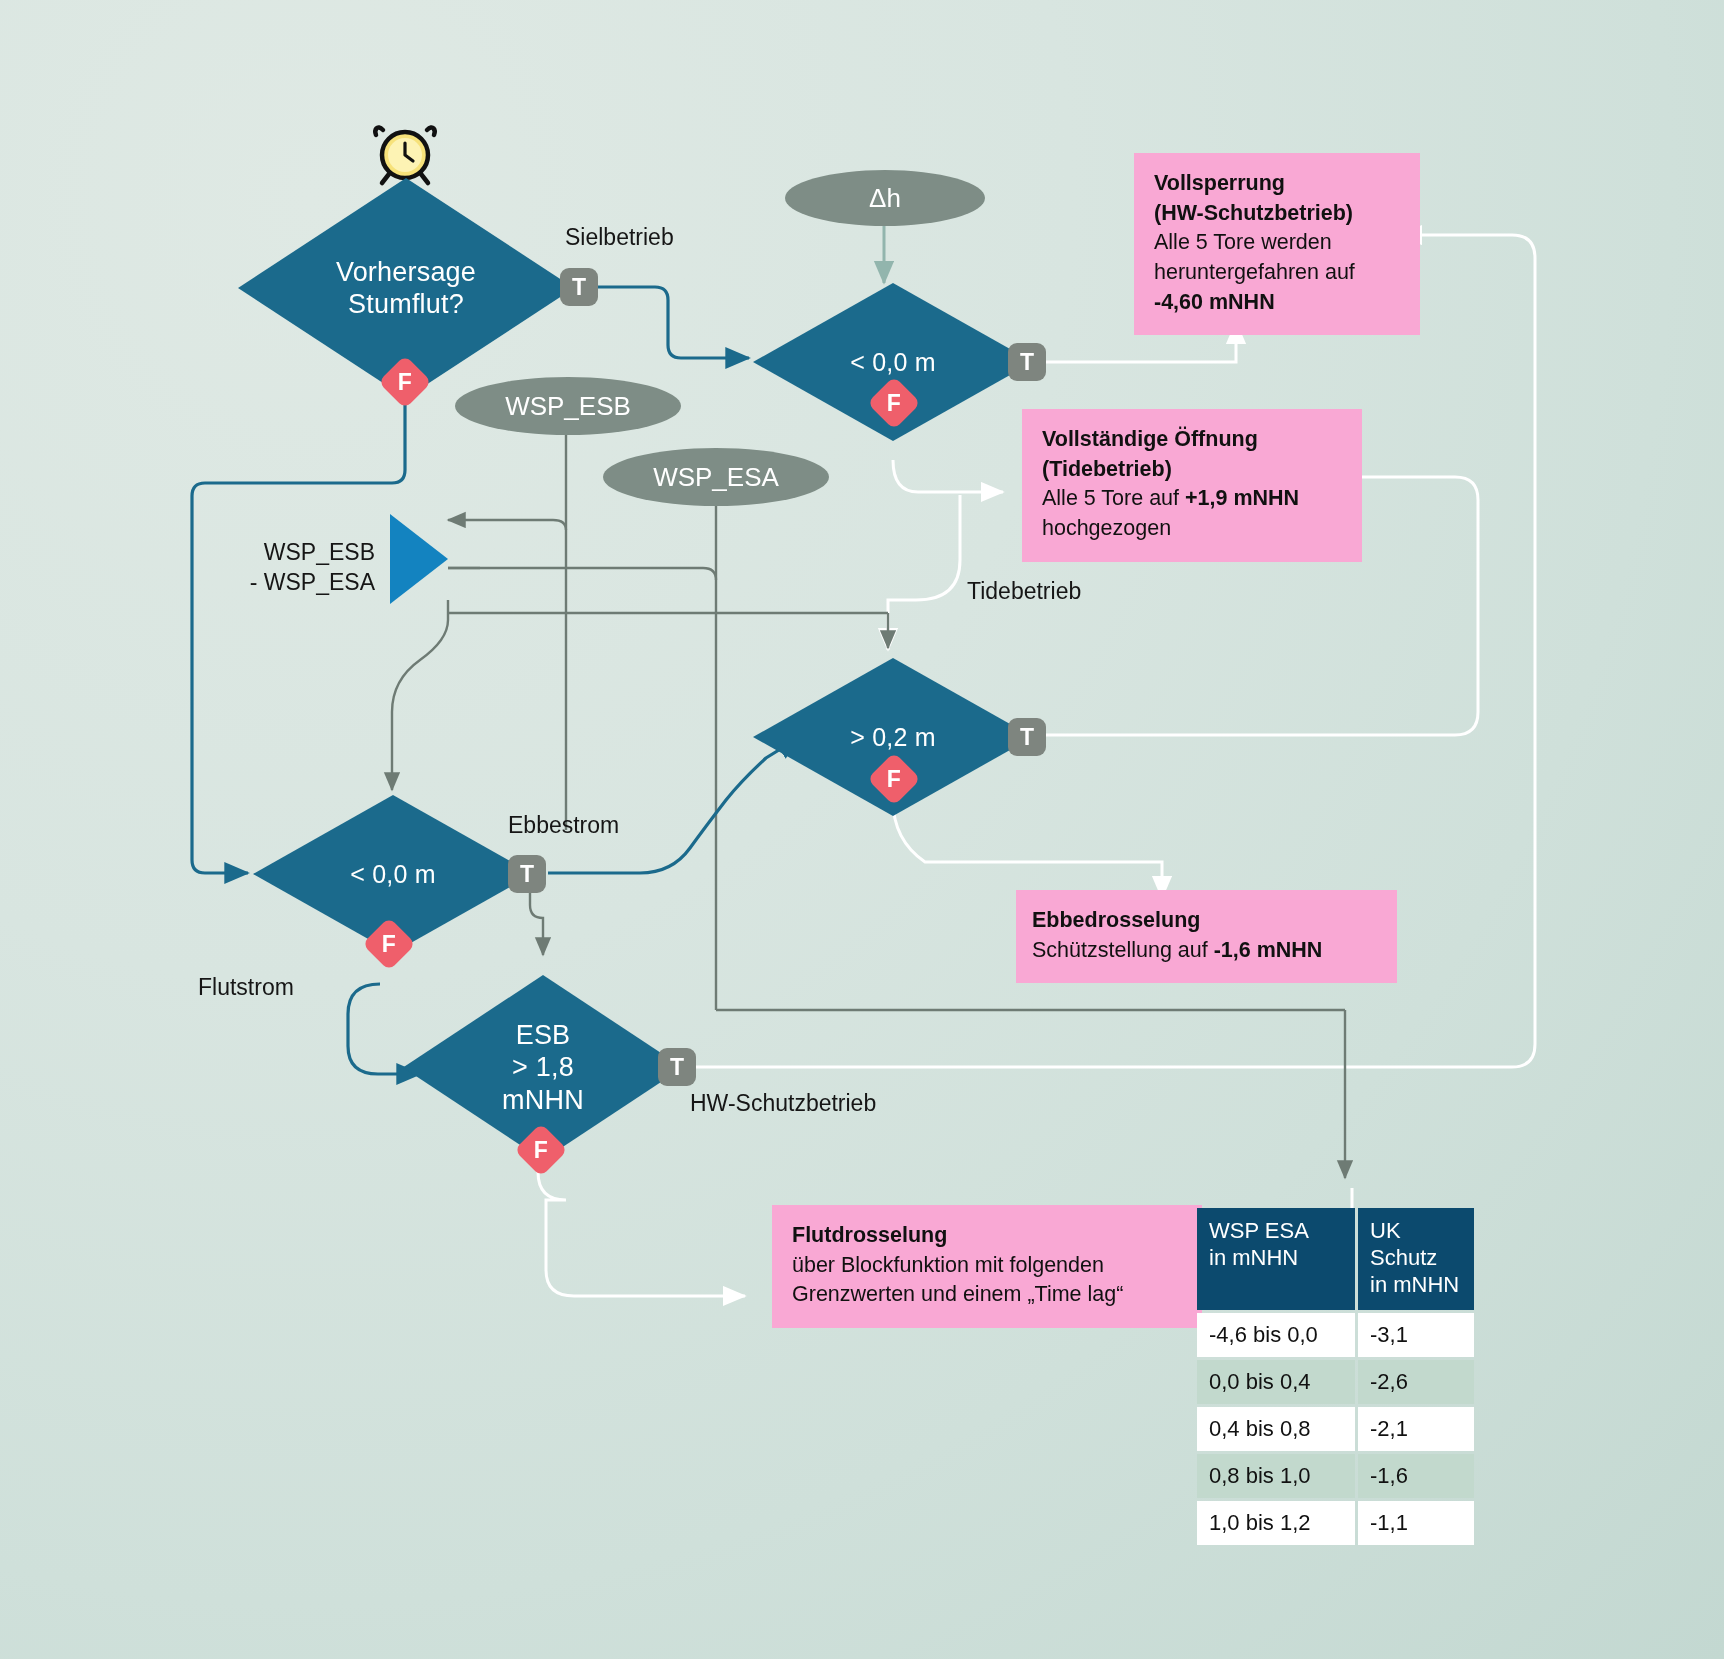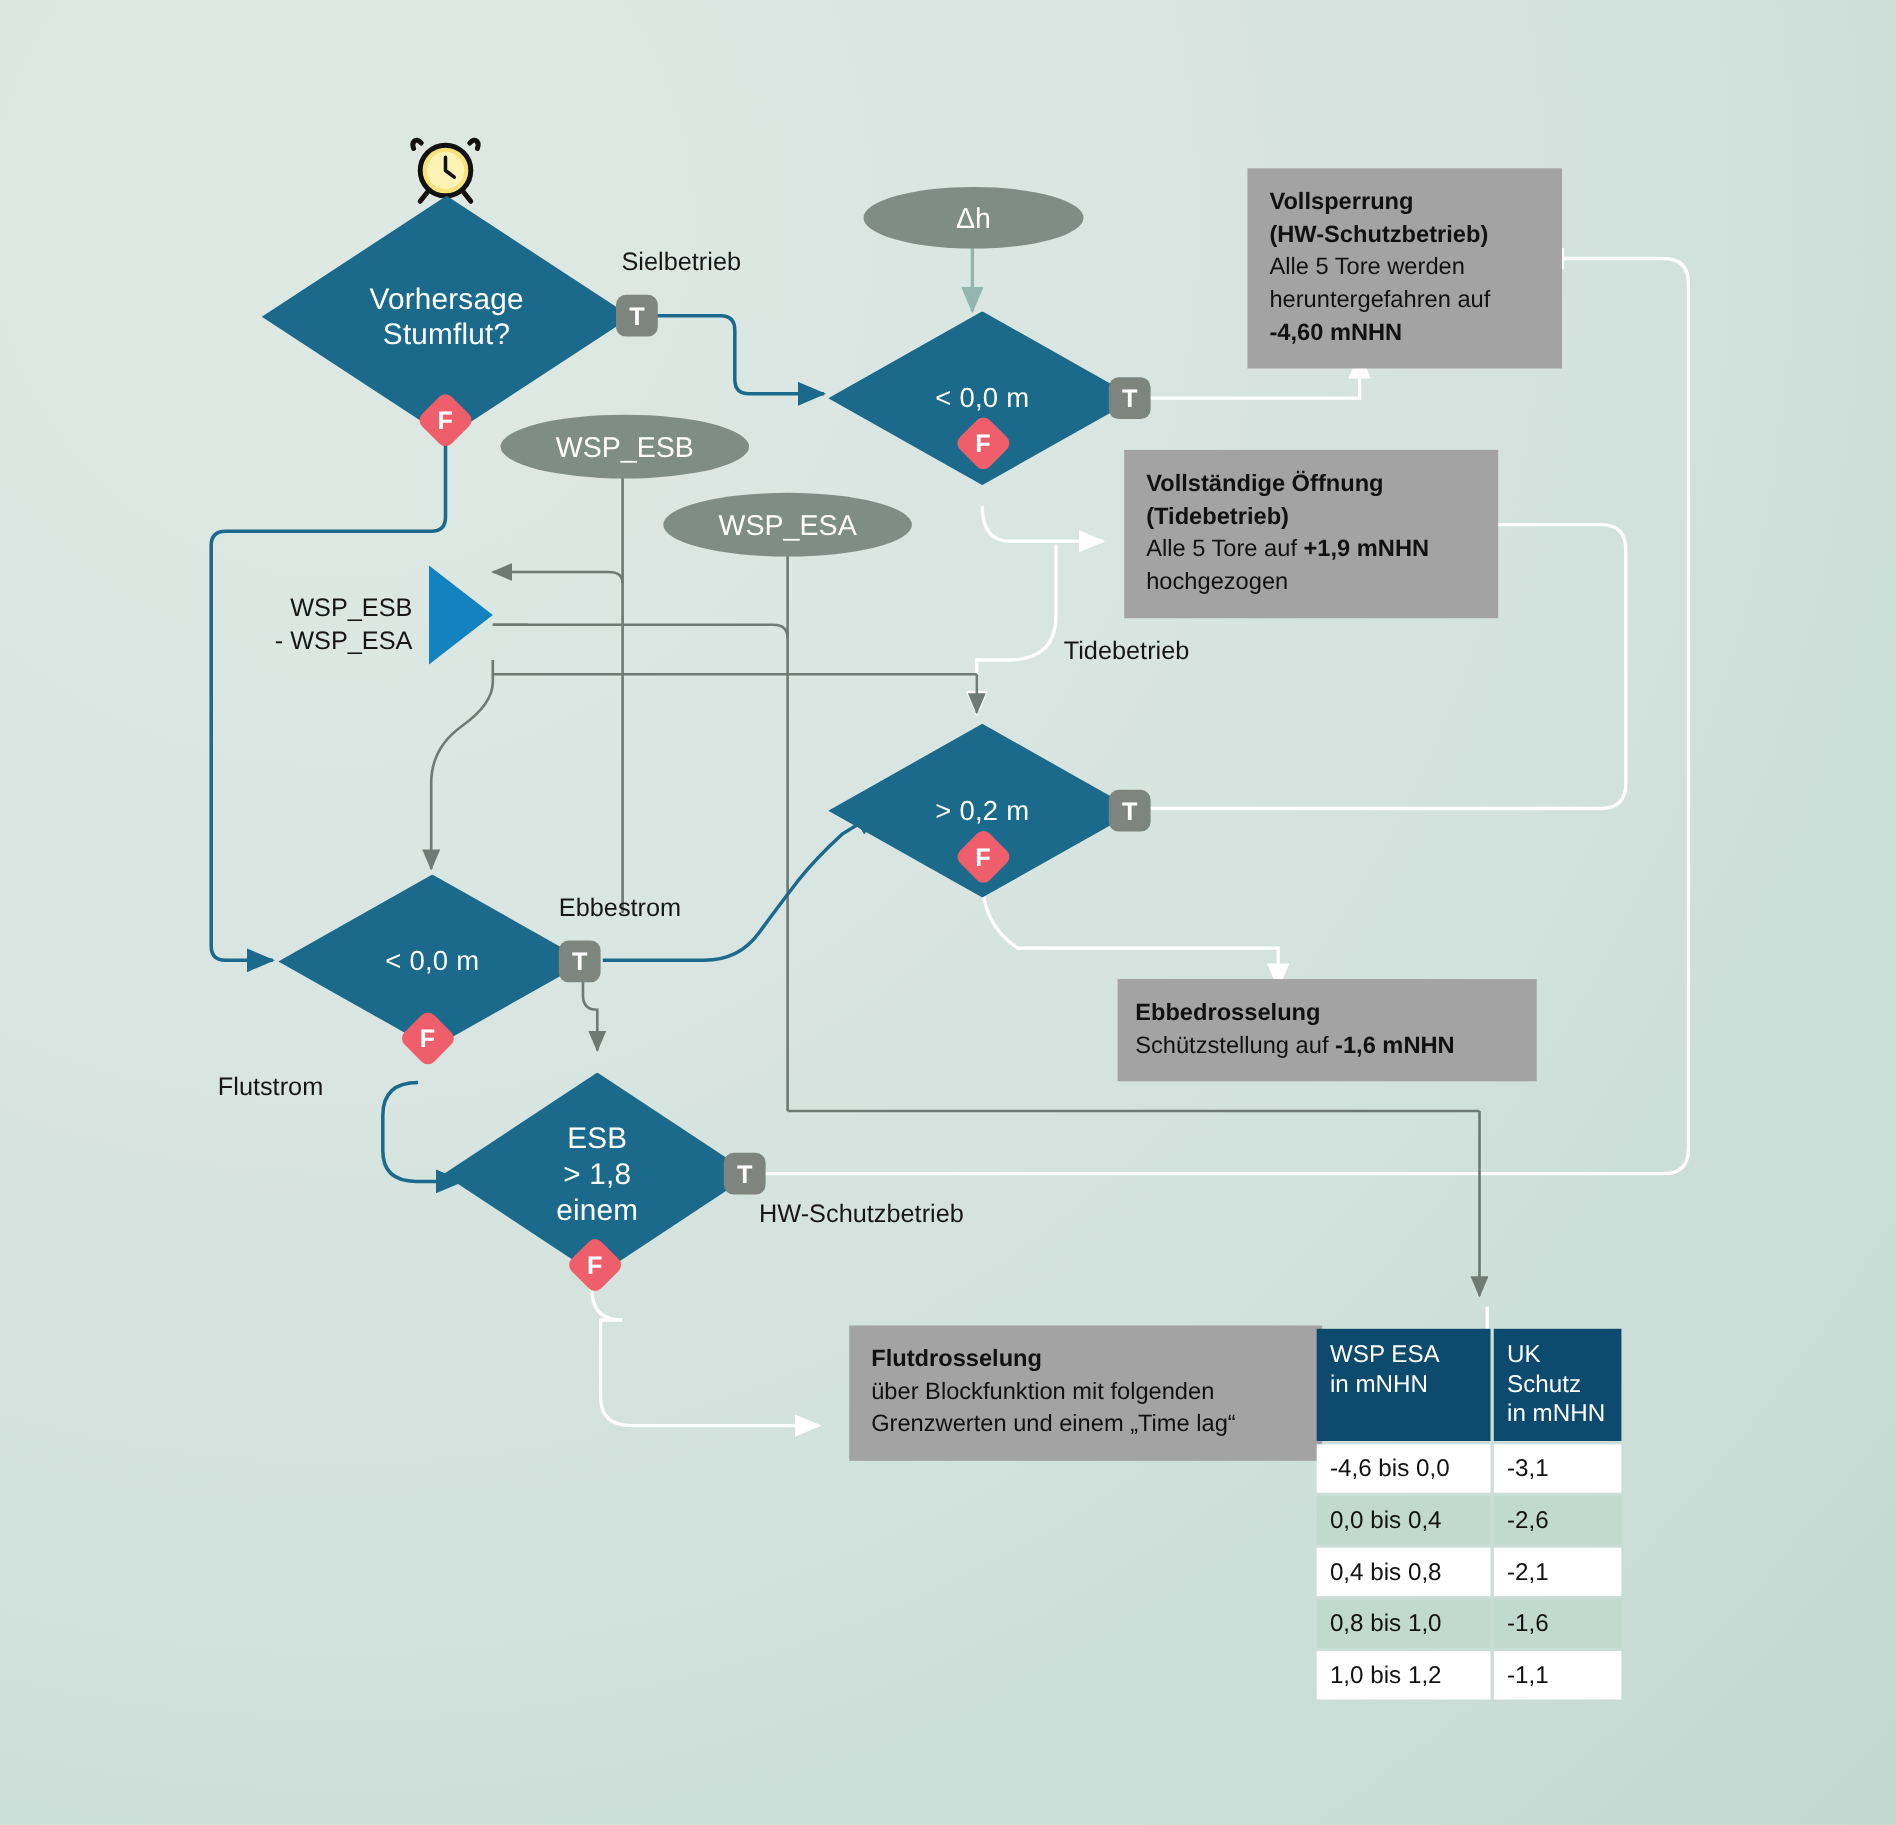--- a/index.html
+++ b/index.html
@@ -36,21 +36,21 @@
   .tf{
     position:absolute;width:38px;height:38px;border-radius:9px;
     display:flex;align-items:center;justify-content:center;
     color:#fff;font-size:23px;font-weight:bold;
   }
   .tf.t{background:#7e857f;}
   .tf.f{background:#ef5f6b;border-radius:8px;transform:rotate(45deg);}
   .tf.f span{transform:rotate(-45deg);display:block;}
 
   .callout{
-    position:absolute;background:#a3a3a3;
+    position:absolute;background:#f9a8d4;
     padding:16px 20px 18px 20px;
     font-size:21.5px;line-height:1.38;color:#111;
   }
   .callout .hd{font-weight:bold;}
   .callout .bd{font-weight:normal;}
   .callout b{font-weight:bold;}
 
   .plain{
     position:absolute;font-size:23px;color:#161616;white-space:nowrap;
   }
@@ -253,21 +253,21 @@
     <div class="hd">Ebbedrosselung</div>
     <div class="bd">
       <span>Schützstellung auf </span><b>-1,6 mNHN</b>
     </div>
   </div>
 
   <div class="node diamond big" style="left:403px;top:975px;width:280px;height:185px;">
     <div>
       <span>ESB</span>
       <span>&gt; 1,8</span>
-      <span>einem</span>
+      <span>mNHN</span>
     </div>
   </div>
   <div class="tf t" style="left:658px;top:1048px;">
     <span>T</span>
   </div>
   <div class="tf f" style="left:522px;top:1131px;">
     <span>F</span>
   </div>
   <div class="plain" style="left:690px;top:1090px;">HW-Schutzbetrieb</div>
 

